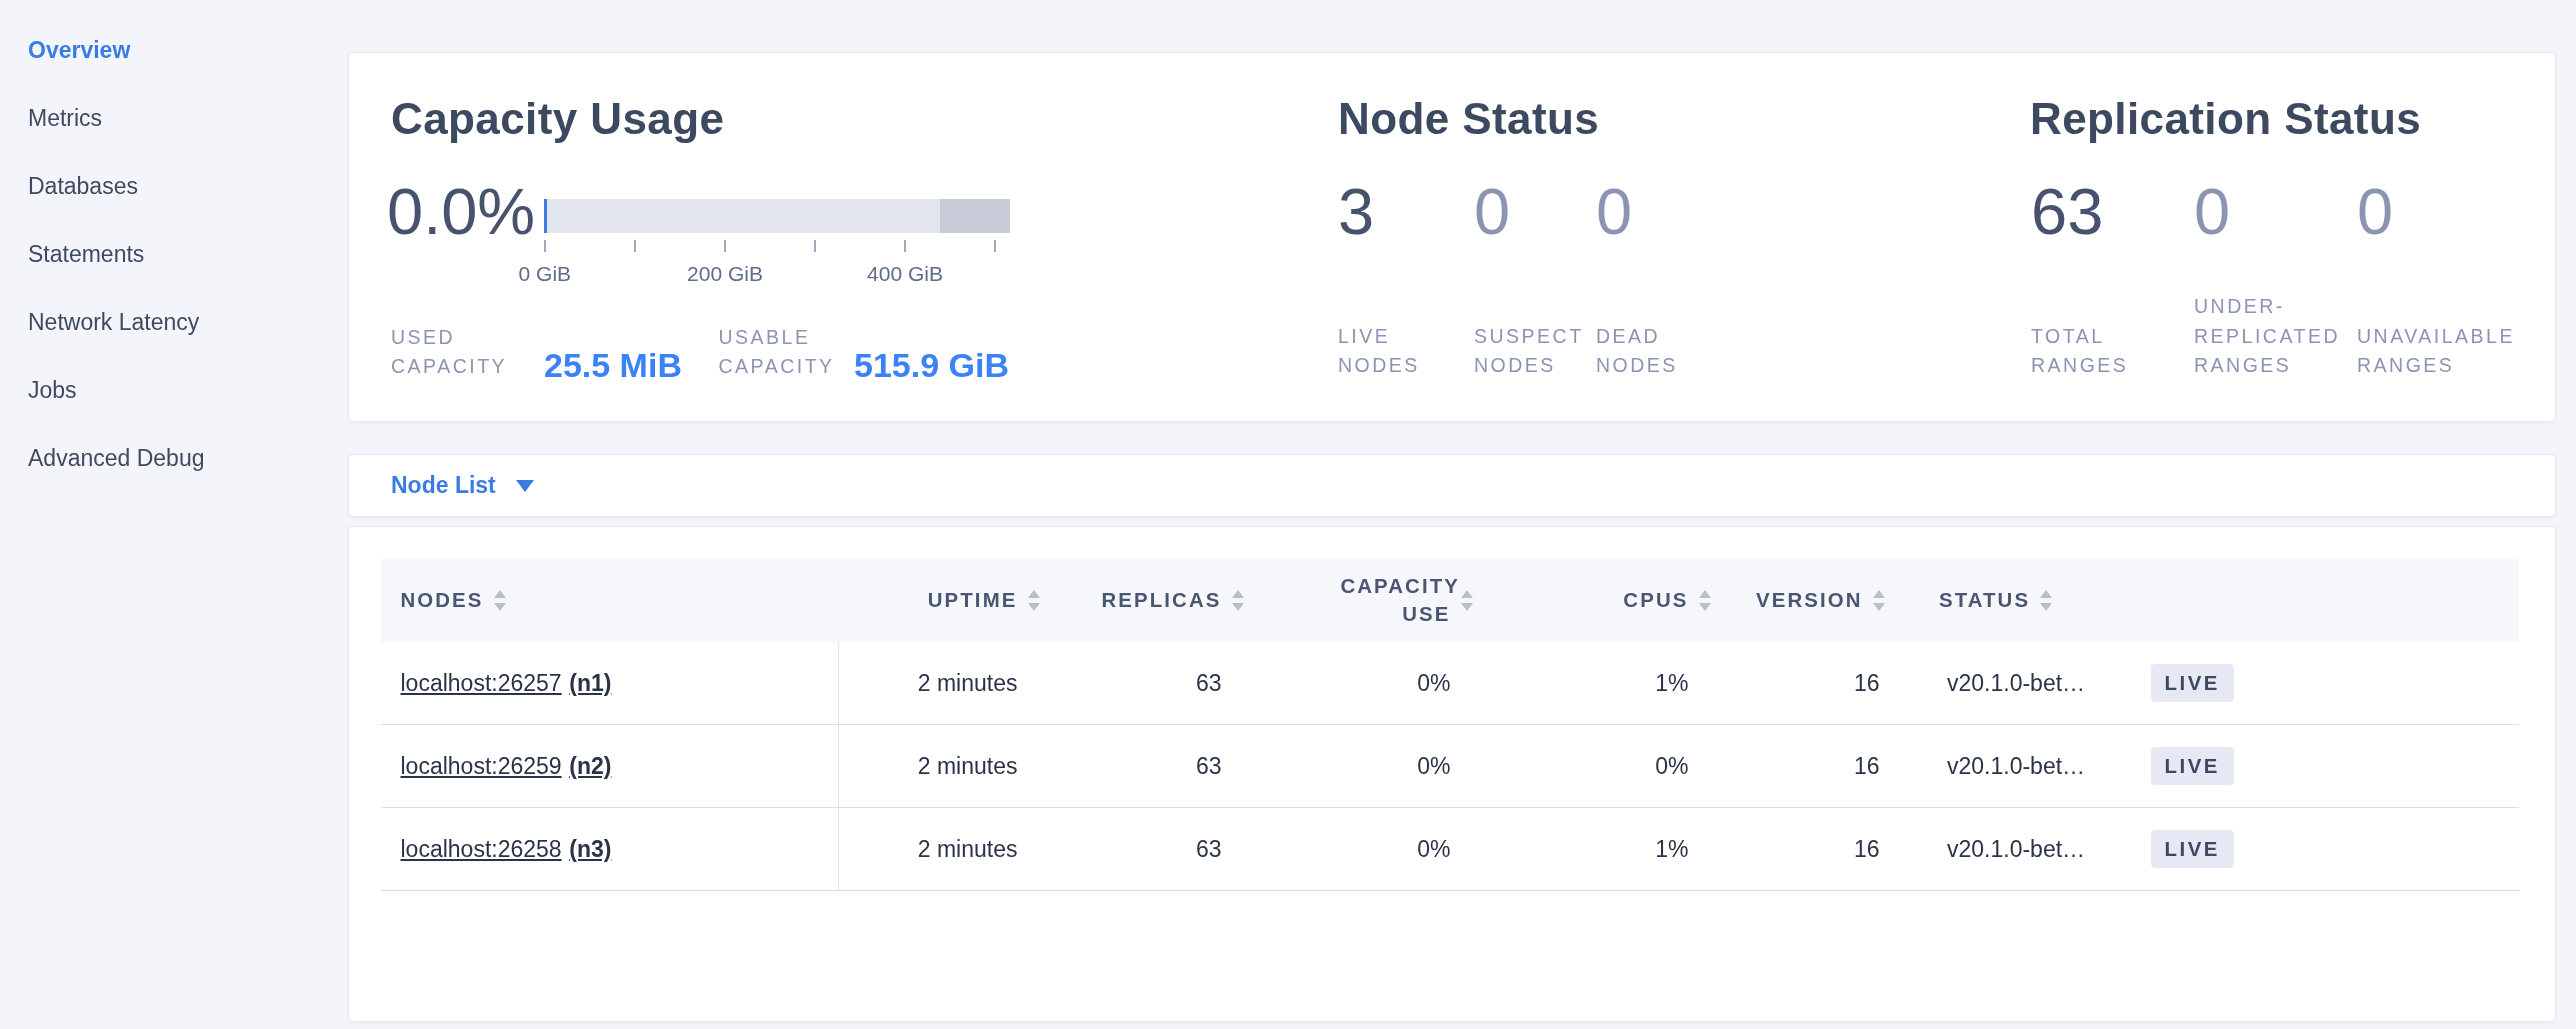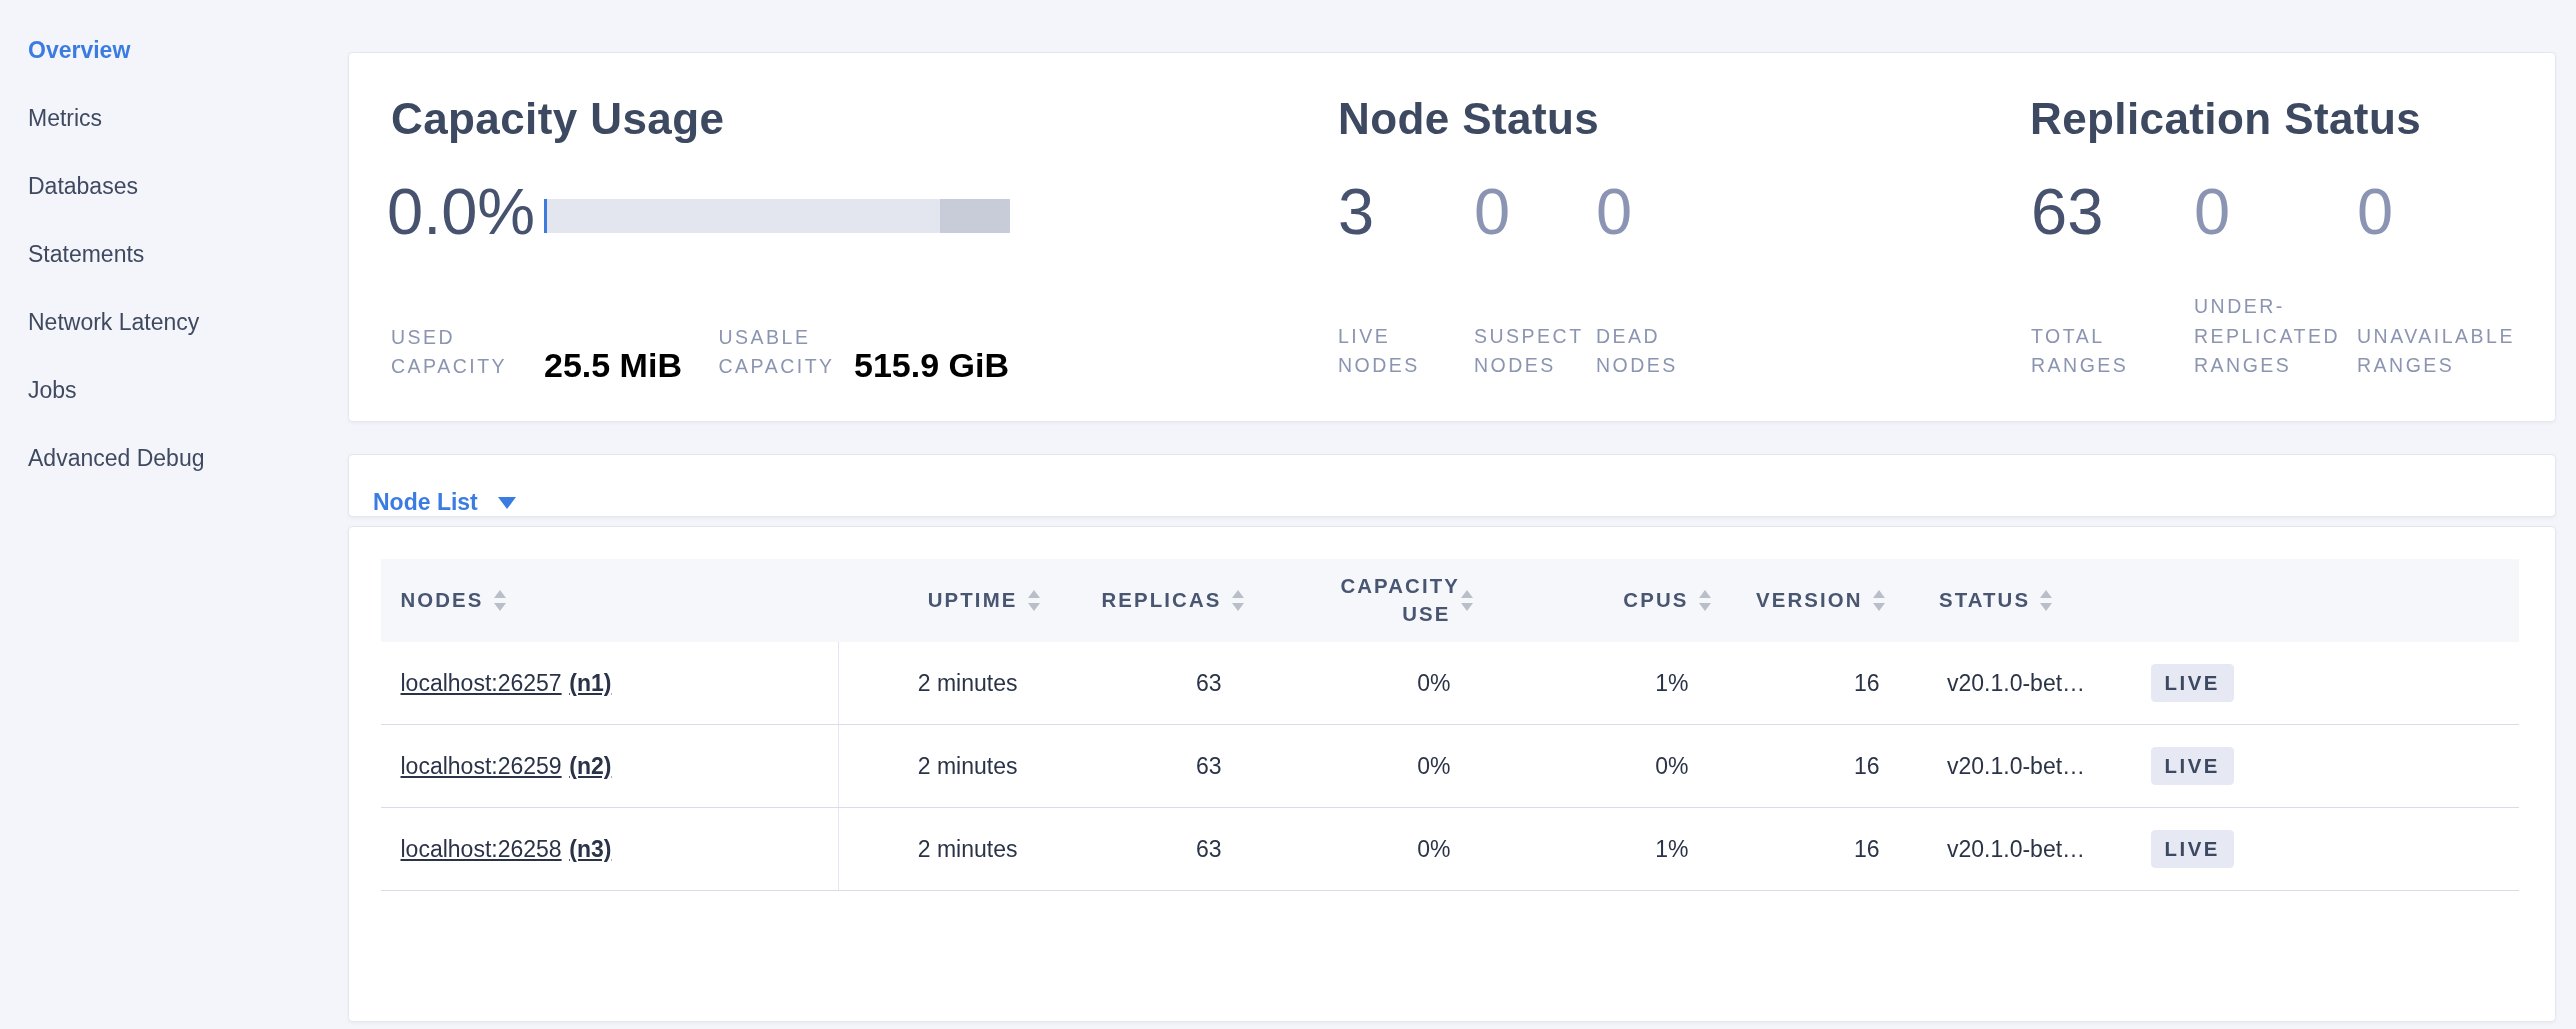--- a/index.html
+++ b/index.html
@@ -47,37 +47,37 @@
   .cap-axis .tlabel {
     position:absolute; top:22px; transform:translateX(-50%);
     font-size:21px; color:#5f6c89; white-space:nowrap;
   }
 
   .caps-label {
     font-size:19.5px; letter-spacing:2.5px; color:#8b95b1;
     line-height:1.5; white-space:pre-line; text-transform:uppercase;
   }
   .cap-stats { position:absolute; left:42px; top:270px; display:flex; align-items:flex-end; }
-  .stat-value { font-size:34px; font-weight:bold; color:#000000; margin-bottom:-3.4px; white-space:nowrap; }
+  .stat-value { font-size:34px; font-weight:bold; color:#3b82f6; margin-bottom:-3.4px; white-space:nowrap; }
   .cap-stats .w1 { width:153px; }
   .cap-stats .v1 { width:166px; }
   .cap-stats .w2 { width:127px; margin-left:8.5px; }
   .cap-stats .v2 { margin-left:8.5px; }
 
   .metric-values { position:absolute; top:126px; display:grid; }
   .metric-labels { position:absolute; bottom:41px; display:grid; align-items:end; }
   .ns-values { left:989px; grid-template-columns:136px 122px auto; }
   .ns-labels { left:989px; grid-template-columns:136px 122px auto; }
   .rs-values { left:1682px; grid-template-columns:163px 163px auto; }
   .rs-labels { left:1682px; grid-template-columns:163px 163px auto; }
 
   
   .panel-nodelist {
     position:absolute; left:0; top:438px; width:2208px; height:63px;
-    display:flex; align-items:flex-end; padding-left:24px;
+    display:flex; align-items:center; padding-left:42px;
   }
   .nodelist-link { display:flex; align-items:center; cursor:pointer; }
   .nodelist-label { font-size:23px; font-weight:bold; color:#3b7ce2; }
   .caret-down {
     width:0; height:0; margin-left:20.4px;
     border-left:9.3px solid transparent; border-right:9.3px solid transparent;
     border-top:12px solid #3b7ce2;
   }
 
   
@@ -135,20 +135,31 @@
 
       <h2 class="section-title cap-title">Capacity Usage</h2>
 
       <div class="big-num cap-percent">0.0%</div>
 
       <div class="cap-bar">
         <span class="other"></span>
         <span class="used"></span>
       </div>
 
+      <div class="cap-axis">
+        <span class="tick" style="left:0"></span>
+        <span class="tick" style="left:90px"></span>
+        <span class="tick" style="left:180px"></span>
+        <span class="tick" style="left:270px"></span>
+        <span class="tick" style="left:360px"></span>
+        <span class="tick" style="left:450px"></span>
+        <span class="tlabel" style="left:0.8px">0 GiB</span>
+        <span class="tlabel" style="left:181px">200 GiB</span>
+        <span class="tlabel" style="left:361px">400 GiB</span>
+      </div>
 
       <div class="cap-stats">
         <div class="caps-label w1">USED
 CAPACITY</div>
         <div class="stat-value v1">25.5 MiB</div>
         <div class="caps-label w2">USABLE
 CAPACITY</div>
         <div class="stat-value v2">515.9 GiB</div>
       </div>
 

